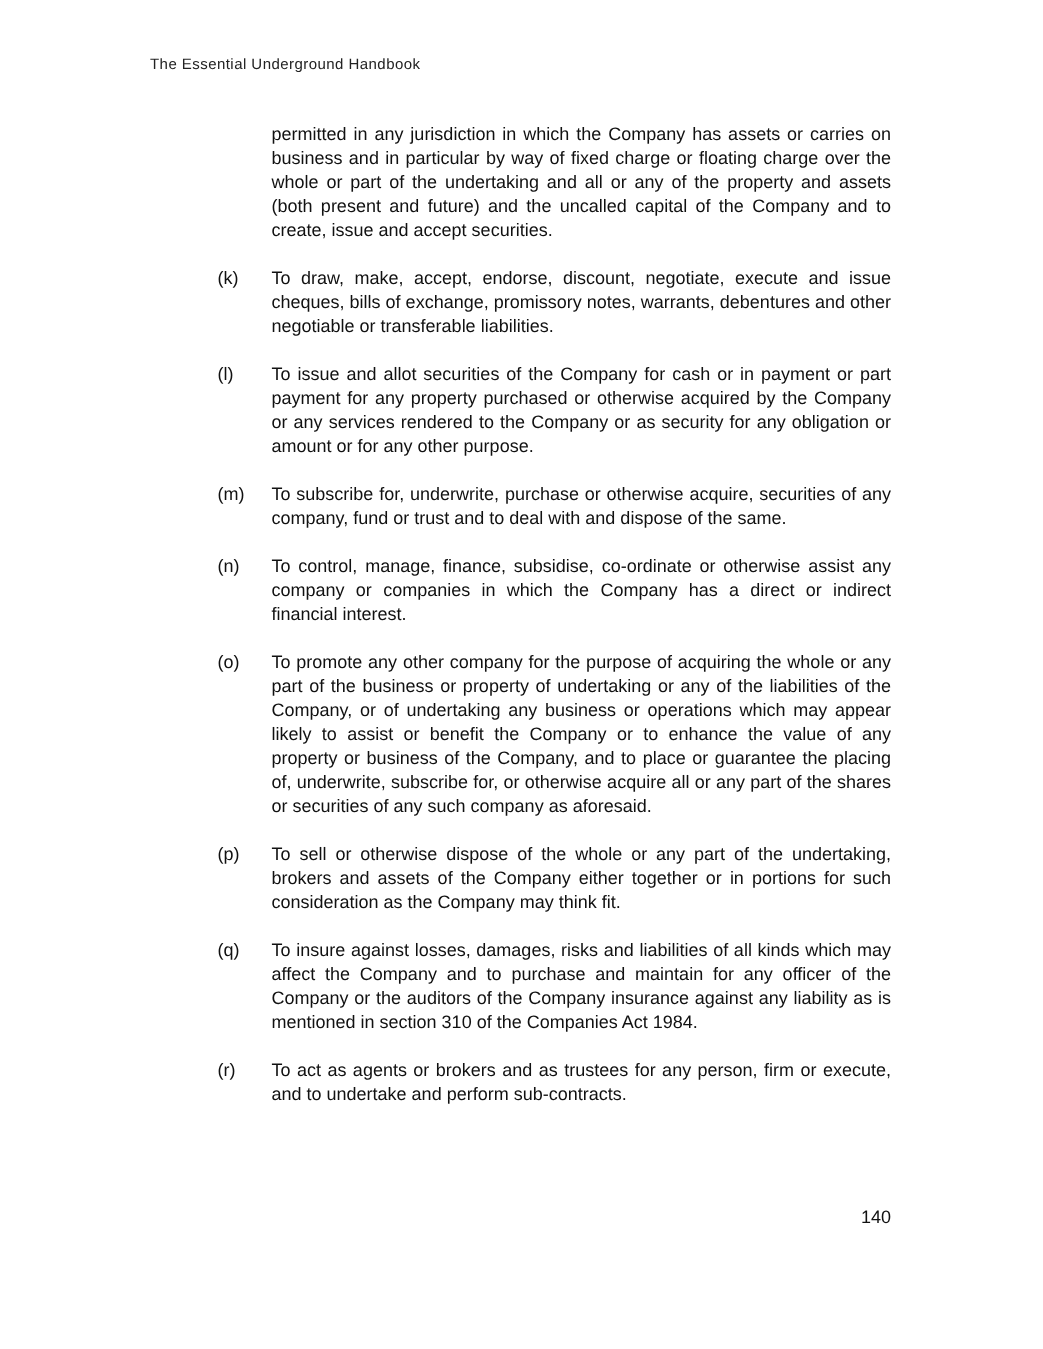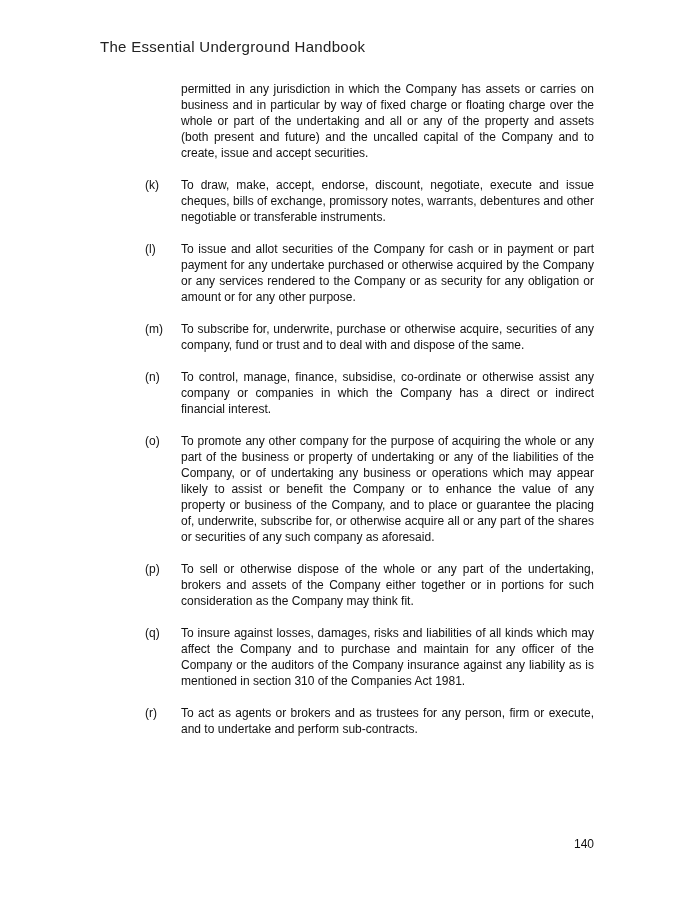--- a/index.html
+++ b/index.html
@@ -14,21 +14,21 @@
     background: #ffffff;
     font-family: "Liberation Sans", sans-serif;
     color: #111111;
     overflow: hidden;
     box-sizing: border-box;
   }
   .running-header {
     position: absolute;
     top: 38px;
     left: 100px;
-    font-size: 15px;
+    font-size: 10px;
     letter-spacing: 0.3px;
     color: #222222;
   }
   .content {
     position: absolute;
     top: 81px;
     left: 145px;
     width: 449px;
   }
   .item {
@@ -41,21 +41,21 @@
     flex: 0 0 36px;
     width: 36px;
   }
   .item-text {
     flex: 1 1 auto;
     text-align: justify;
     text-justify: inter-word;
   }
   .page-number {
     position: absolute;
-    top: 837px;
+    top: 804px;
     left: 145px;
     width: 449px;
     text-align: right;
     font-size: 12px;
     color: #111111;
   }
 </style>
 </head>
 <body>
 
@@ -65,26 +65,26 @@
 
   <div class="content">
 
     <div class="item">
       <div class="item-label"></div>
       <div class="item-text">permitted in any jurisdiction in which the Company has assets or carries on business and in particular by way of fixed charge or floating charge over the whole or part of the undertaking and all or any of the property and assets (both present and future) and the uncalled capital of the Company and to create, issue and accept securities.</div>
     </div>
 
     <div class="item">
       <div class="item-label">(k)</div>
-      <div class="item-text">To draw, make, accept, endorse, discount, negotiate, execute and issue cheques, bills of exchange, promissory notes, warrants, debentures and other negotiable or transferable instruments.</div>
+      <div class="item-text">To draw, make, accept, endorse, discount, negotiate, execute and issue cheques, bills of exchange, promissory notes, warrants, debentures and other negotiable or transferable liabilities.</div>
     </div>
 
     <div class="item">
       <div class="item-label">(l)</div>
-      <div class="item-text">To issue and allot securities of the Company for cash or in payment or part payment for any undertake purchased or otherwise acquired by the Company or any services rendered to the Company or as security for any obligation or amount or for any other purpose.</div>
+      <div class="item-text">To issue and allot securities of the Company for cash or in payment or part payment for any property purchased or otherwise acquired by the Company or any services rendered to the Company or as security for any obligation or amount or for any other purpose.</div>
     </div>
 
     <div class="item">
       <div class="item-label">(m)</div>
       <div class="item-text">To subscribe for, underwrite, purchase or otherwise acquire, securities of any company, fund or trust and to deal with and dispose of the same.</div>
     </div>
 
     <div class="item">
       <div class="item-label">(n)</div>
       <div class="item-text">To control, manage, finance, subsidise, co-ordinate or otherwise assist any company or companies in which the Company has a direct or indirect financial interest.</div>
@@ -95,21 +95,21 @@
       <div class="item-text">To promote any other company for the purpose of acquiring the whole or any part of the business or property of undertaking or any of the liabilities of the Company, or of undertaking any business or operations which may appear likely to assist or benefit the Company or to enhance the value of any property or business of the Company, and to place or guarantee the placing of, underwrite, subscribe for, or otherwise acquire all or any part of the shares or securities of any such company as aforesaid.</div>
     </div>
 
     <div class="item">
       <div class="item-label">(p)</div>
       <div class="item-text">To sell or otherwise dispose of the whole or any part of the undertaking, brokers and assets of the Company either together or in portions for such consideration as the Company may think fit.</div>
     </div>
 
     <div class="item">
       <div class="item-label">(q)</div>
-      <div class="item-text">To insure against losses, damages, risks and liabilities of all kinds which may affect the Company and to purchase and maintain for any officer of the Company or the auditors of the Company insurance against any liability as is mentioned in section 310 of the Companies Act 1981.</div>
+      <div class="item-text">To insure against losses, damages, risks and liabilities of all kinds which may affect the Company and to purchase and maintain for any officer of the Company or the auditors of the Company insurance against any liability as is mentioned in section 310 of the Companies Act 1984.</div>
     </div>
 
     <div class="item">
       <div class="item-label">(r)</div>
       <div class="item-text">To act as agents or brokers and as trustees for any person, firm or execute, and to undertake and perform sub-contracts.</div>
     </div>
 
   </div>
 
   <div class="page-number">140</div>

